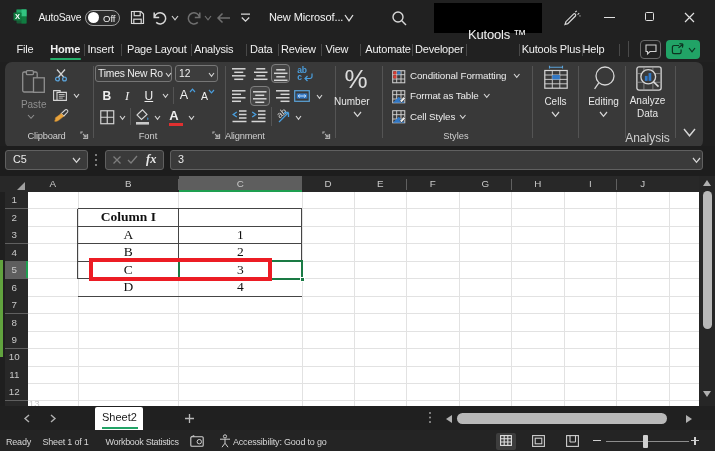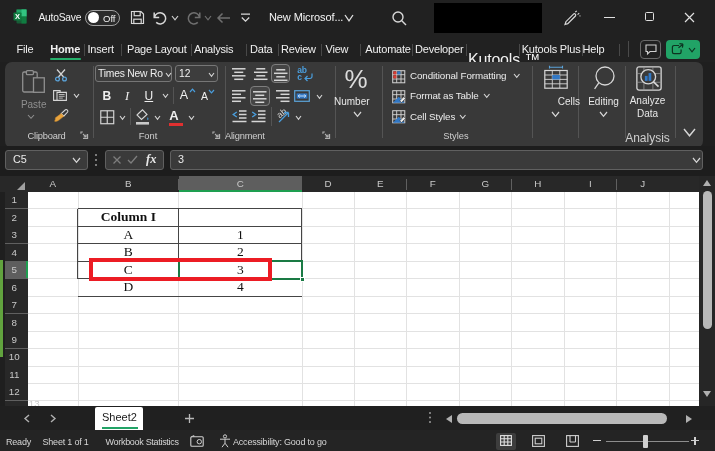--- a/index.html
+++ b/index.html
@@ -78,21 +78,21 @@
 <div class="abs t" style="left:16.5px;top:42.8px;font-size:11px;color:#f0f0f0;letter-spacing:-0.2px;">File</div>
 <div class="abs t" style="left:50.3px;top:42.8px;font-size:11px;color:#f0f0f0;font-weight:bold;letter-spacing:-0.2px;">Home</div>
 <div class="abs t" style="left:87.5px;top:42.8px;font-size:11px;color:#f0f0f0;letter-spacing:-0.2px;">Insert</div>
 <div class="abs t" style="left:127px;top:42.8px;font-size:11px;color:#f0f0f0;letter-spacing:-0.2px;">Page Layout</div>
 <div class="abs t" style="left:194px;top:42.8px;font-size:11px;color:#f0f0f0;letter-spacing:-0.2px;">Analysis</div>
 <div class="abs t" style="left:250px;top:42.8px;font-size:11px;color:#f0f0f0;letter-spacing:-0.2px;">Data</div>
 <div class="abs t" style="left:281px;top:42.8px;font-size:11px;color:#f0f0f0;letter-spacing:-0.2px;">Review</div>
 <div class="abs t" style="left:325.5px;top:42.8px;font-size:11px;color:#f0f0f0;letter-spacing:-0.2px;">View</div>
 <div class="abs t" style="left:365.3px;top:42.8px;font-size:11px;color:#f0f0f0;letter-spacing:-0.2px;">Automate</div>
 <div class="abs t" style="left:415px;top:42.8px;font-size:11px;color:#f0f0f0;letter-spacing:-0.2px;">Developer</div>
-<div class="abs t" style="left:468px;top:50px;font-size:16px;color:#f0f0f0;letter-spacing:-0.2px;">Kutools ™</div>
+<div class="abs t" style="left:468px;top:27px;font-size:13px;color:#f0f0f0;letter-spacing:-0.2px;">Kutools ™</div>
 <div class="abs t" style="left:521.7px;top:42.8px;font-size:11px;color:#f0f0f0;letter-spacing:-0.2px;">Kutools Plus</div>
 <div class="abs t" style="left:582.5px;top:42.8px;font-size:11px;color:#f0f0f0;letter-spacing:-0.2px;">Help</div>
 <div class="abs" style="left:84.4px;top:44px;width:1px;height:12px;background:#484848;"></div>
 <div class="abs" style="left:121.3px;top:44px;width:1px;height:12px;background:#484848;"></div>
 <div class="abs" style="left:190.5px;top:44px;width:1px;height:12px;background:#484848;"></div>
 <div class="abs" style="left:246px;top:44px;width:1px;height:12px;background:#484848;"></div>
 <div class="abs" style="left:277.5px;top:44px;width:1px;height:12px;background:#484848;"></div>
 <div class="abs" style="left:321px;top:44px;width:1px;height:12px;background:#484848;"></div>
 <div class="abs" style="left:359.8px;top:44px;width:1px;height:12px;background:#484848;"></div>
 <div class="abs" style="left:411.5px;top:44px;width:1px;height:12px;background:#484848;"></div>
@@ -330,21 +330,21 @@
       <path d="M1 1 L3.75 4.3 L6.5 1" fill="none" stroke="#d6d6d6" stroke-width="1.1"></path>
     </svg>
 <div class="abs t" style="left:412px;top:130.5px;font-size:9.3px;color:#cfcfcf;width:88px;text-align:center;">Styles</div>
 
 <svg class="abs" style="left:543.6px;top:65px;" width="24" height="24" viewBox="0 0 24 24">
   <path d="M5.5 2.2 h13 M5.5 0.8 v2.8 M18.5 0.8 v2.8" stroke="#5ba3d9" stroke-width="1.1"></path>
   <rect x="0.8" y="5.5" width="22.4" height="17.7" fill="none" stroke="#d6d6d6" stroke-width="1.2"></rect>
   <path d="M0.8 10 H23.2 M0.8 14.4 H23.2 M0.8 18.8 H23.2 M8.3 5.5 V23.2 M15.8 5.5 V23.2" stroke="#d6d6d6" stroke-width="0.9"></path>
   <rect x="8.3" y="10" width="7.5" height="4.4" fill="#3178c6"></rect>
 </svg>
-<div class="abs t" style="left:531px;top:95.7px;font-size:10px;color:#e8e8e8;width:49px;text-align:right;">Cells</div>
+<div class="abs t" style="left:531px;top:95.7px;font-size:10px;color:#e8e8e8;width:49px;text-align:center;">Cells</div>
 <svg class="abs" style="left:551.3px;top:110.8px;" width="9" height="6.5" viewBox="0 0 9 6.5">
       <path d="M1 1 L4.5 5.3 L8 1" fill="none" stroke="#d6d6d6" stroke-width="1.2"></path>
     </svg>
 
 <svg class="abs" style="left:593.5px;top:66px;" width="22" height="25" viewBox="0 0 22 25">
   <circle cx="11" cy="10" r="9" fill="none" stroke="#d6d6d6" stroke-width="1.3"></circle>
   <path d="M4.8 16.8 L0.6 22.8" stroke="#d6d6d6" stroke-width="1.3"></path>
 </svg>
 <div class="abs t" style="left:579px;top:95.7px;font-size:10px;color:#e8e8e8;width:49px;text-align:center;">Editing</div>
 <svg class="abs" style="left:599px;top:110.8px;" width="9" height="6.5" viewBox="0 0 9 6.5">

